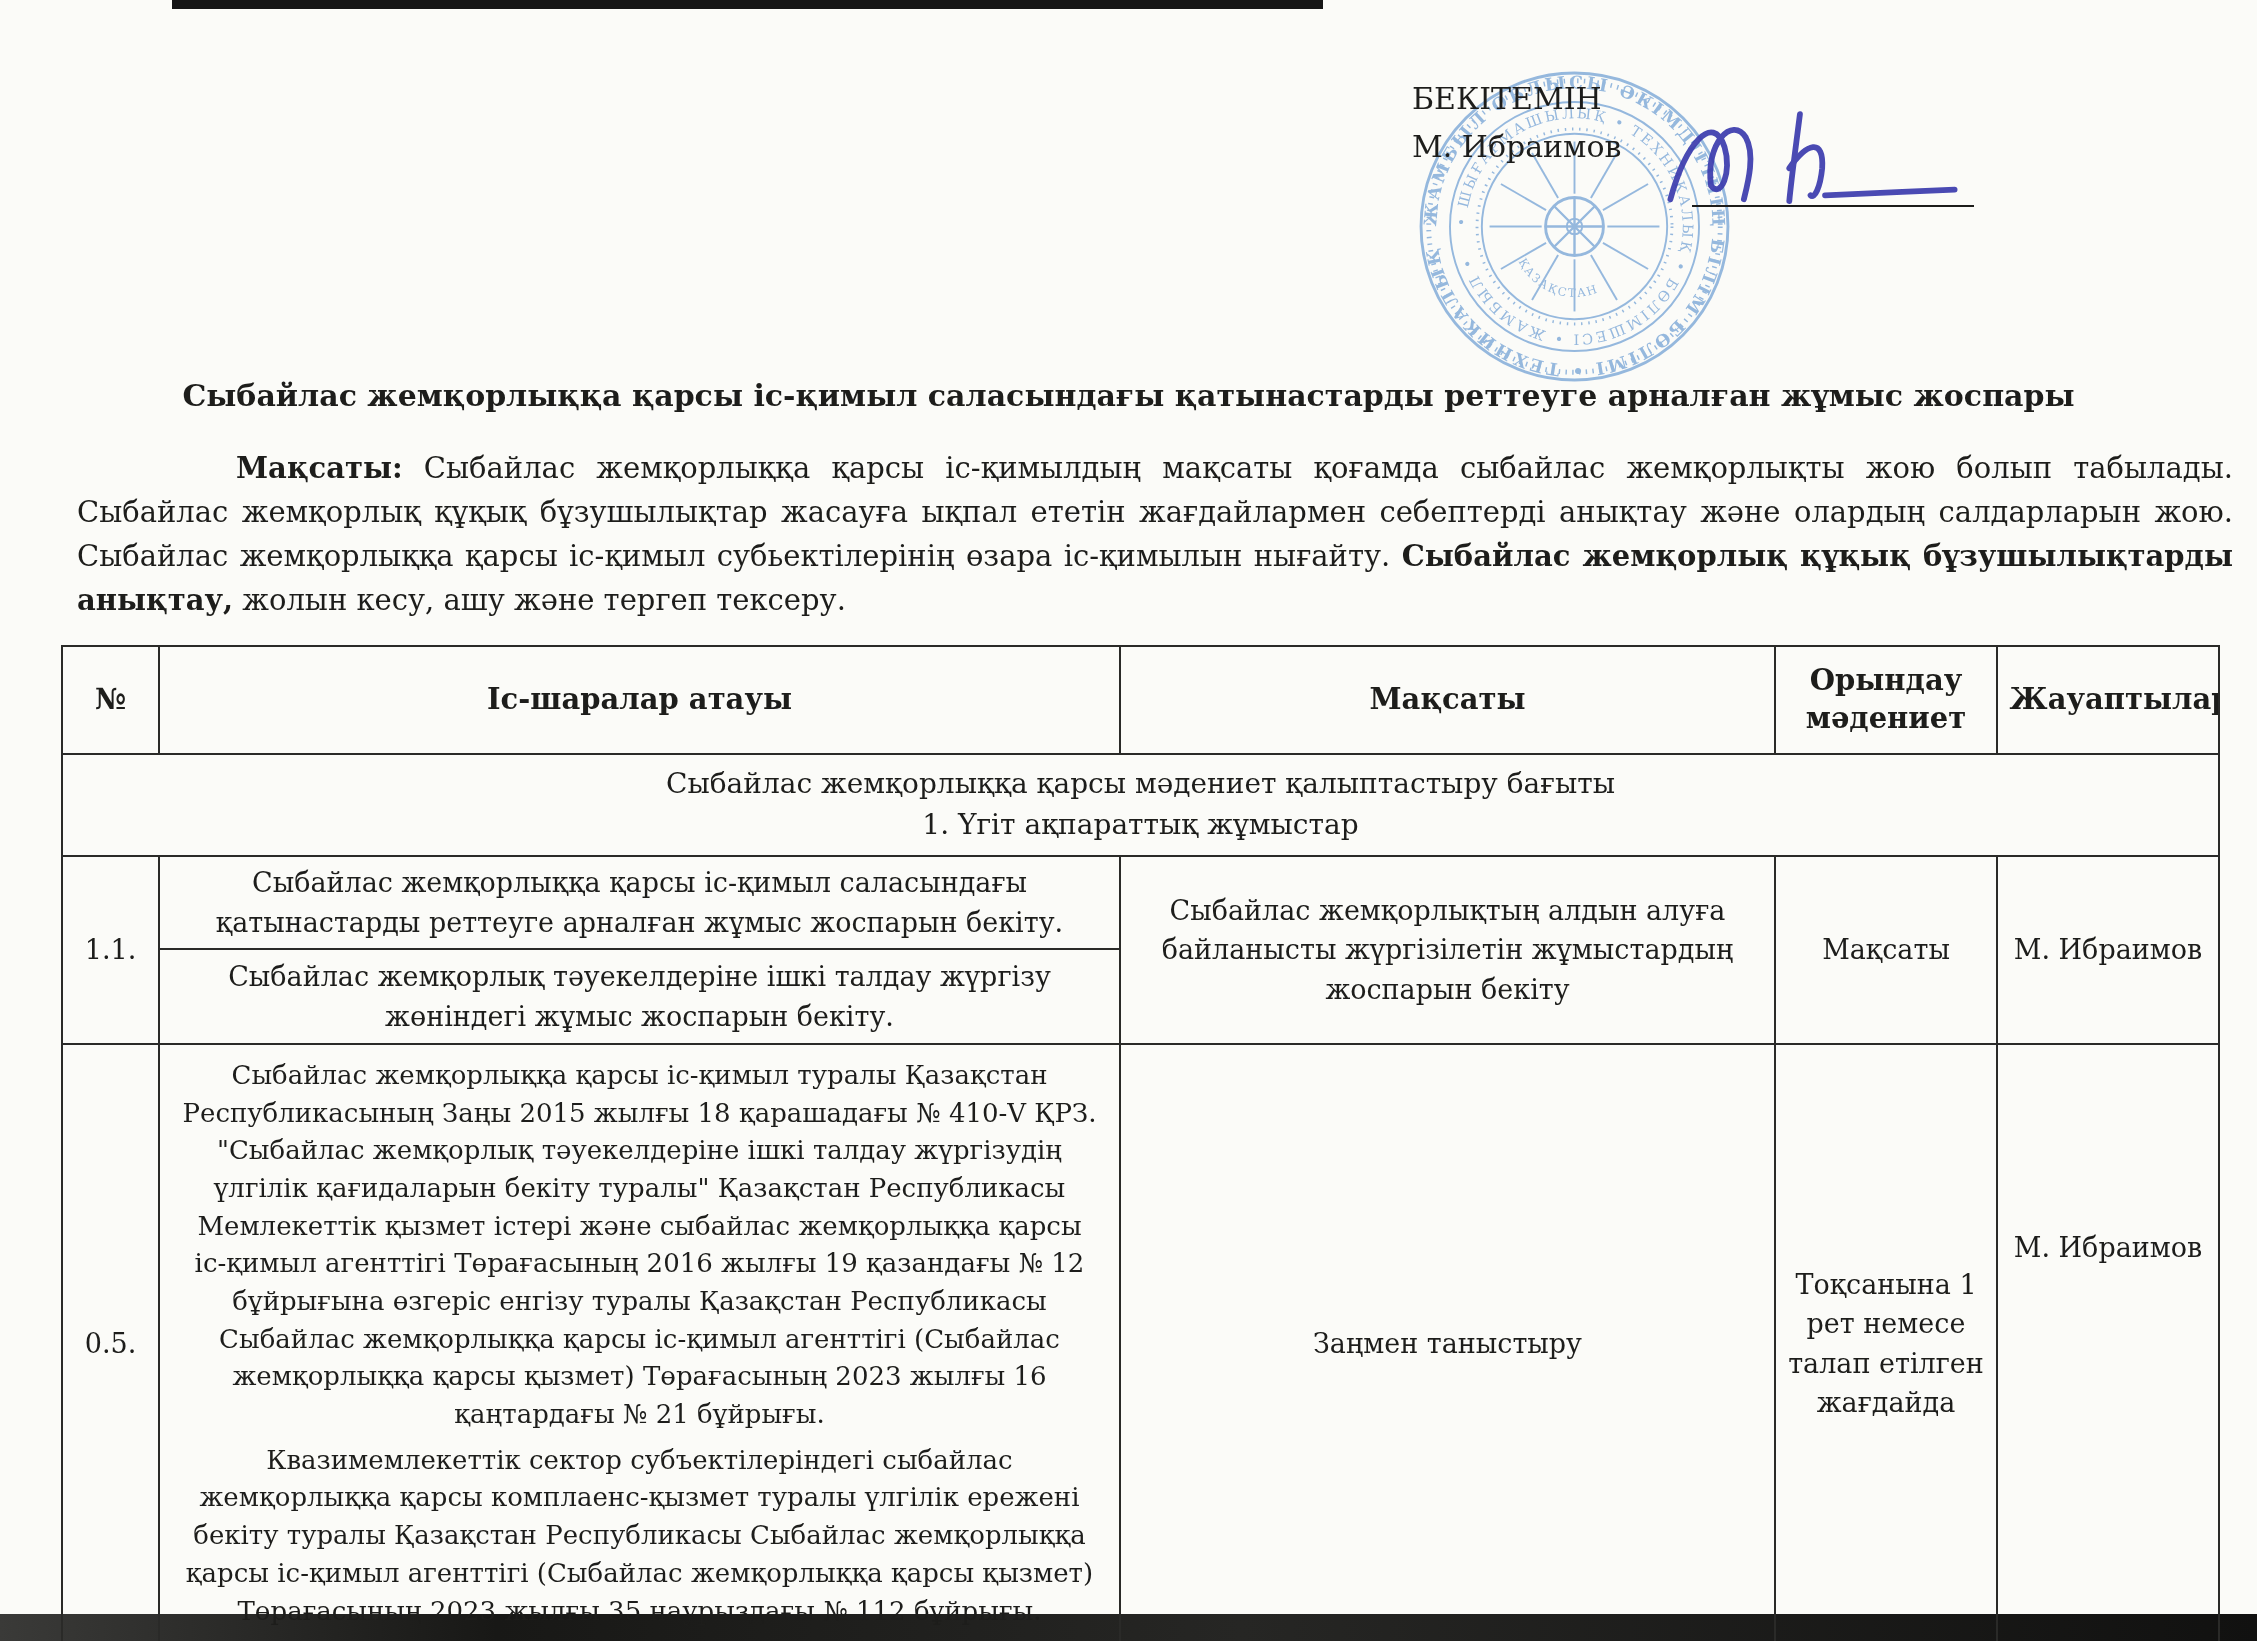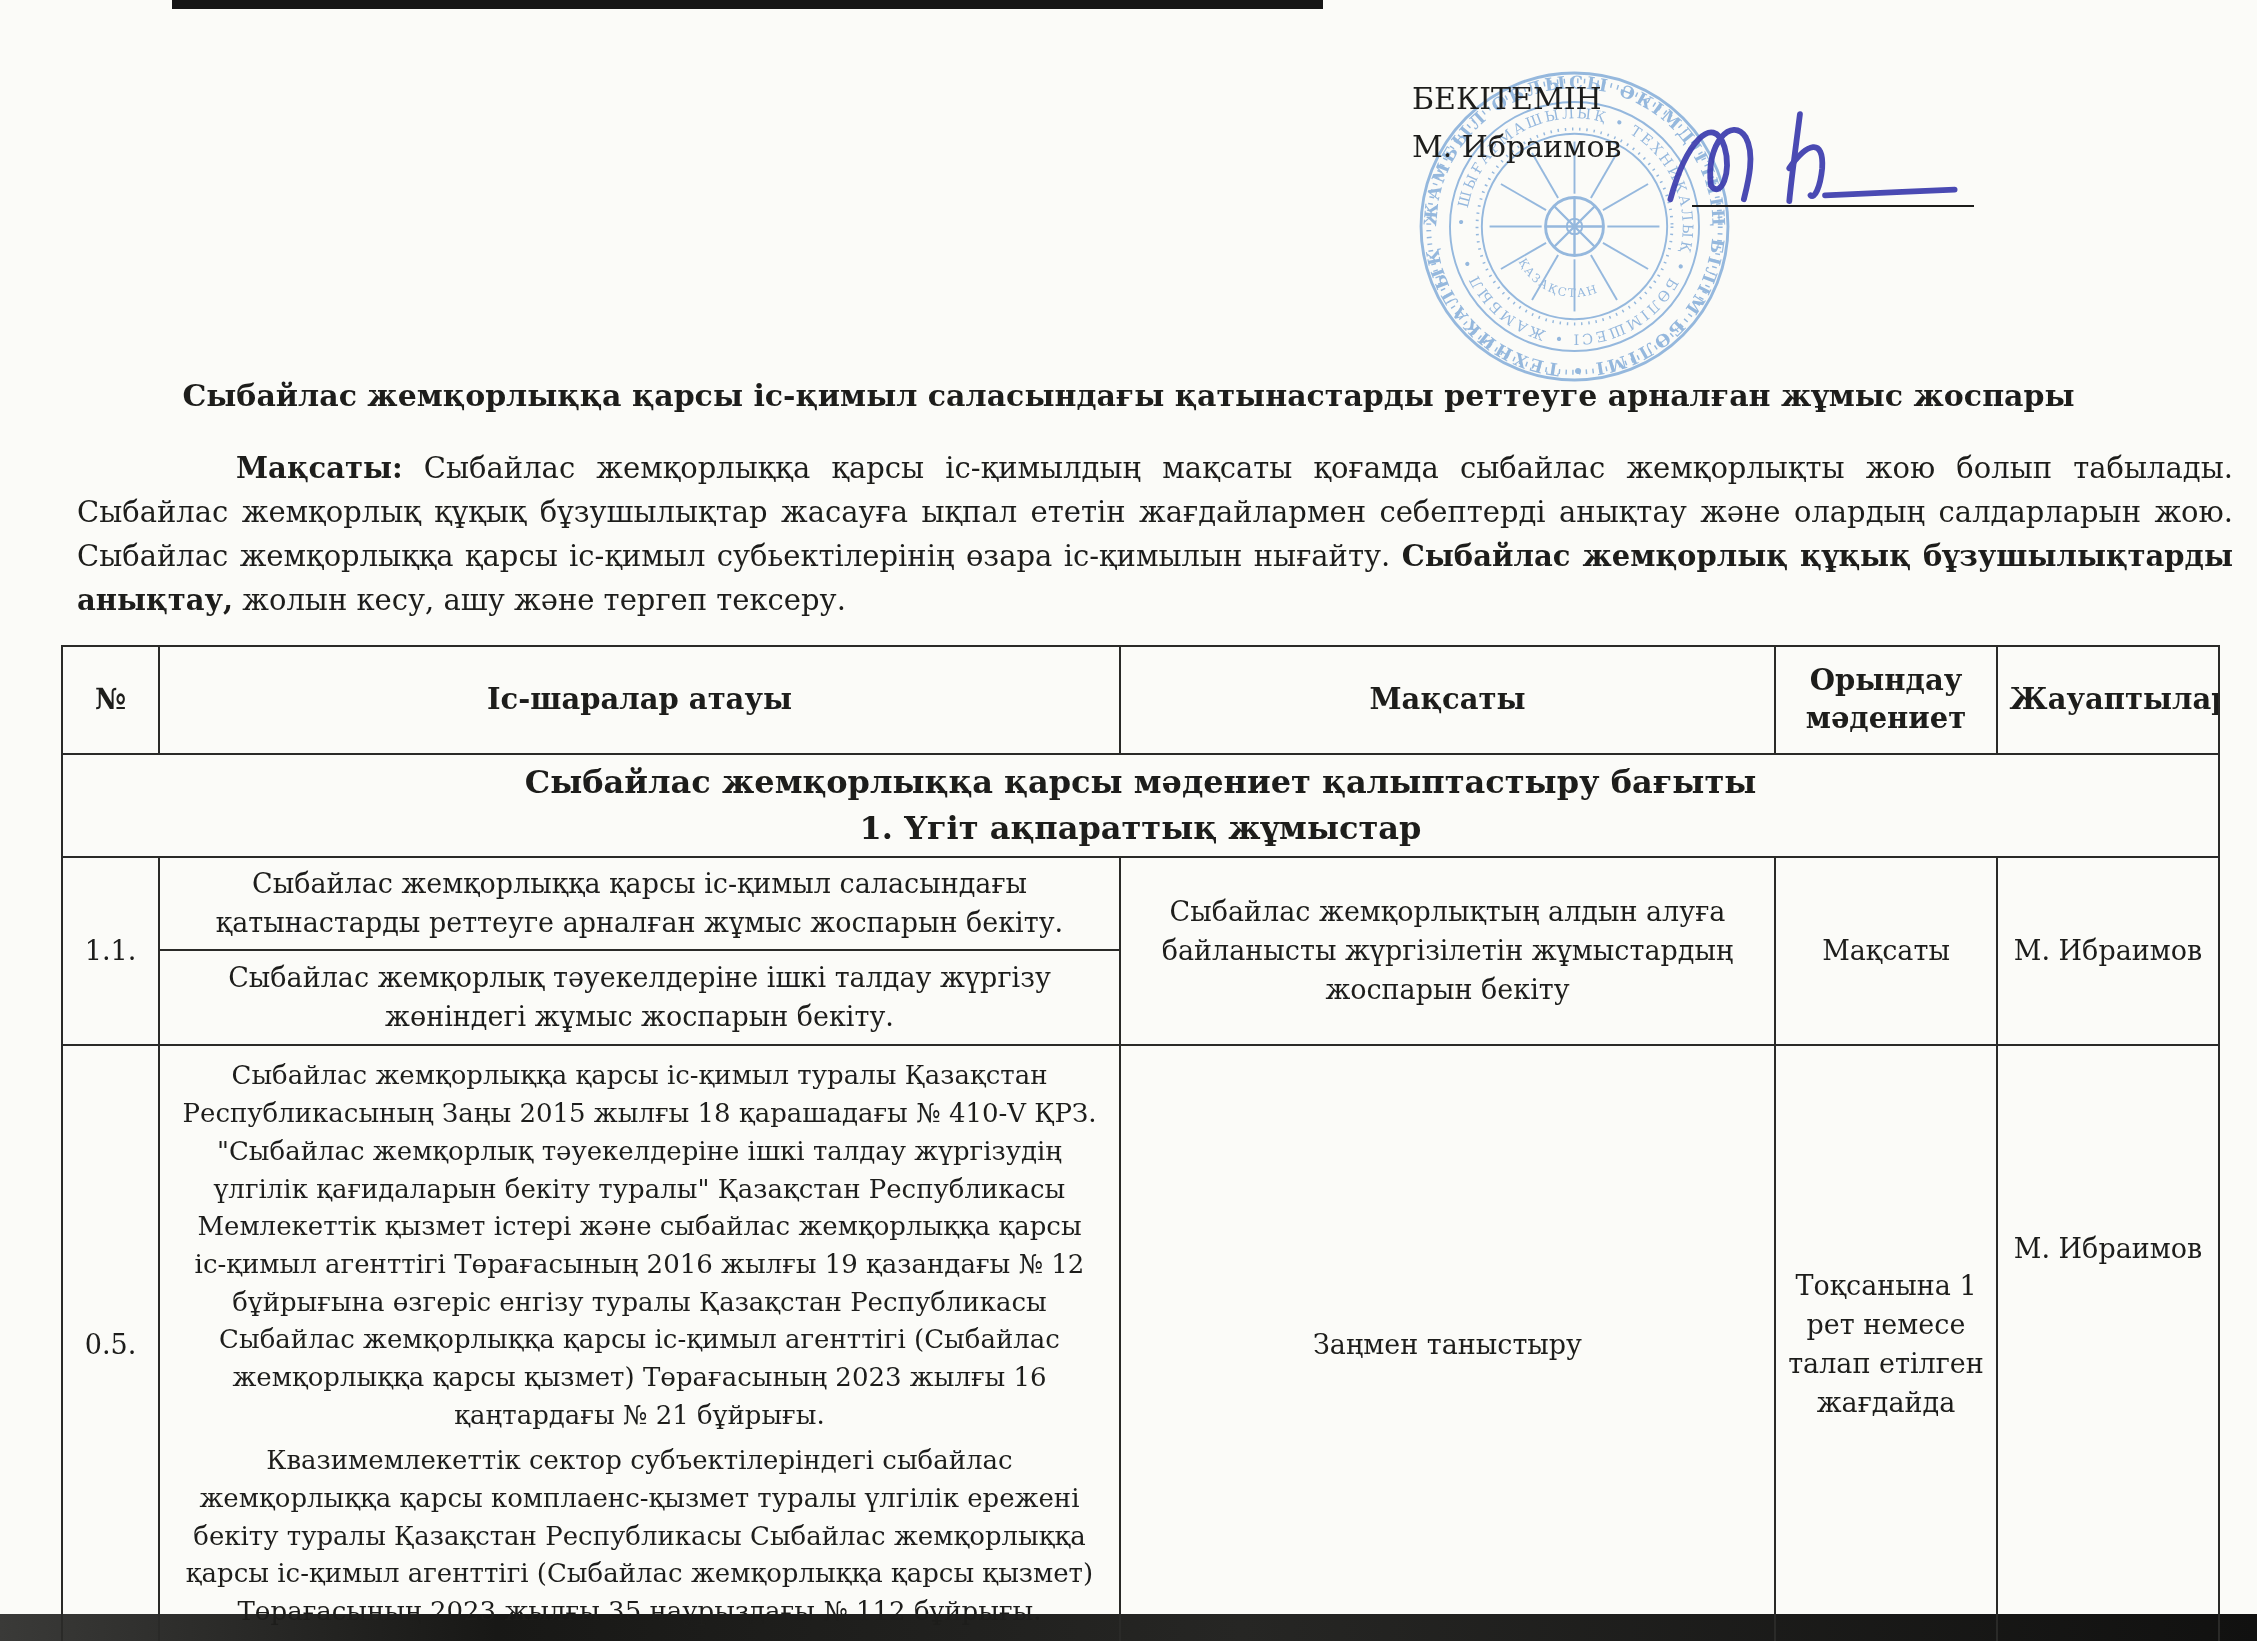--- a/index.html
+++ b/index.html
@@ -28,21 +28,21 @@
     text-align:justify;text-indent:159px;z-index:3;margin-left:16px;}
   .intro b{font-weight:bold;}
   
   .plan-table{position:absolute;left:61px;top:645px;z-index:3;
     border-collapse:collapse;table-layout:fixed;width:2156px;font-size:27px;}
   .plan-table td,.plan-table th{
     border:2.4px solid #2a2a28;text-align:center;vertical-align:middle;
     padding:3.9px 11.6px;line-height:1.45;overflow:hidden;
   }
   .plan-table th{font-weight:bold;font-size:29px;line-height:1.3;}
-  .section-cell{font-weight:bold;font-size:32px;line-height:1.7;}
+  .section-cell{font-weight:normal;font-size:28px;line-height:1.7;}
   .cell-activity{padding:3.9px 25px;}
   .cell-activity-long{font-size:26px;line-height:1.45;padding:3.9px 27px;}
   .cell-activity-long div{margin:8px;}
   .col-num{width:97px;} .col-act{width:961px;} .col-goal{width:655px;}
   .col-dead{width:222px;} .col-resp{width:222px;}
 </style>
 </head>
 <body>
 
 <div class="page">

